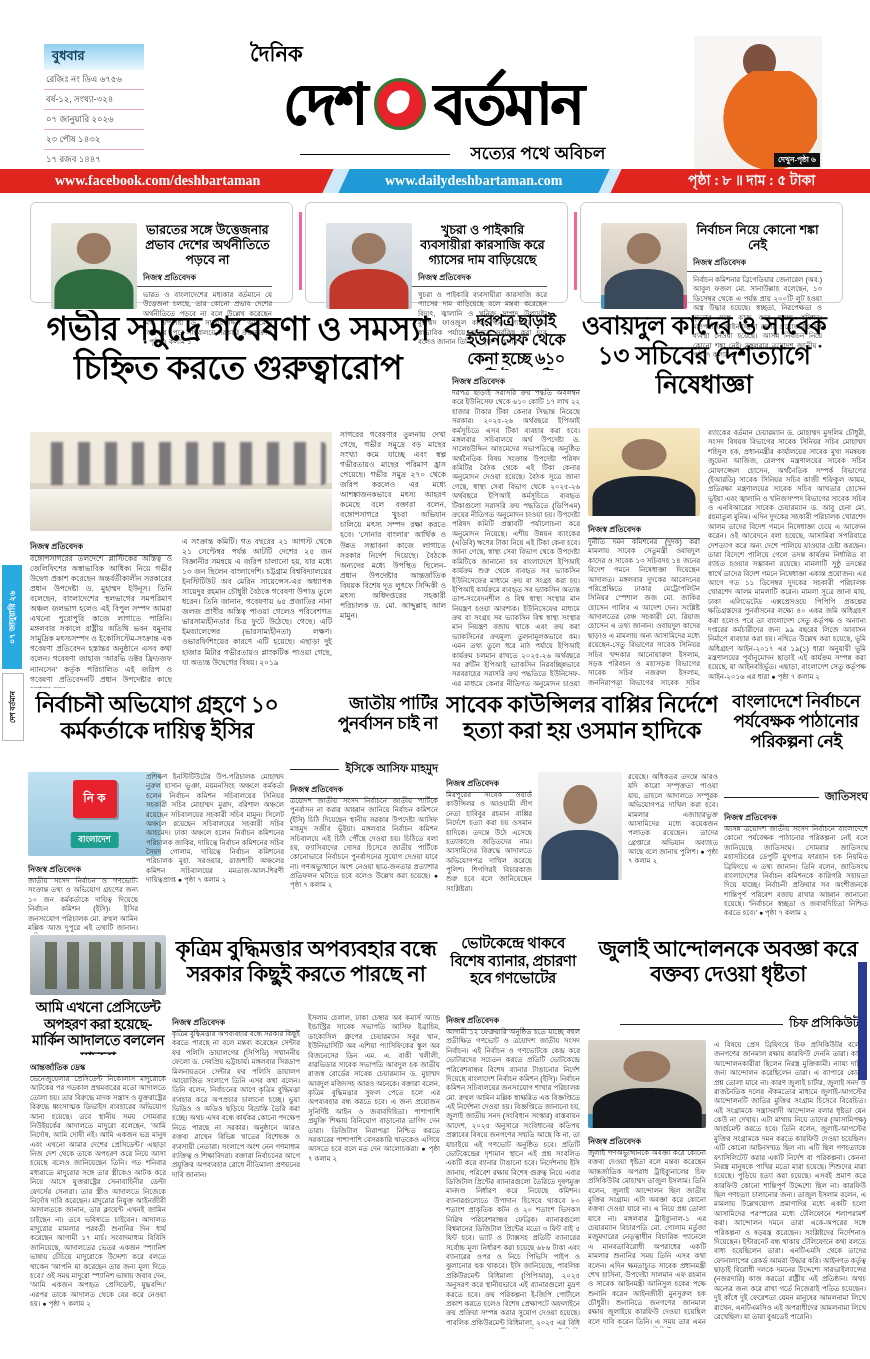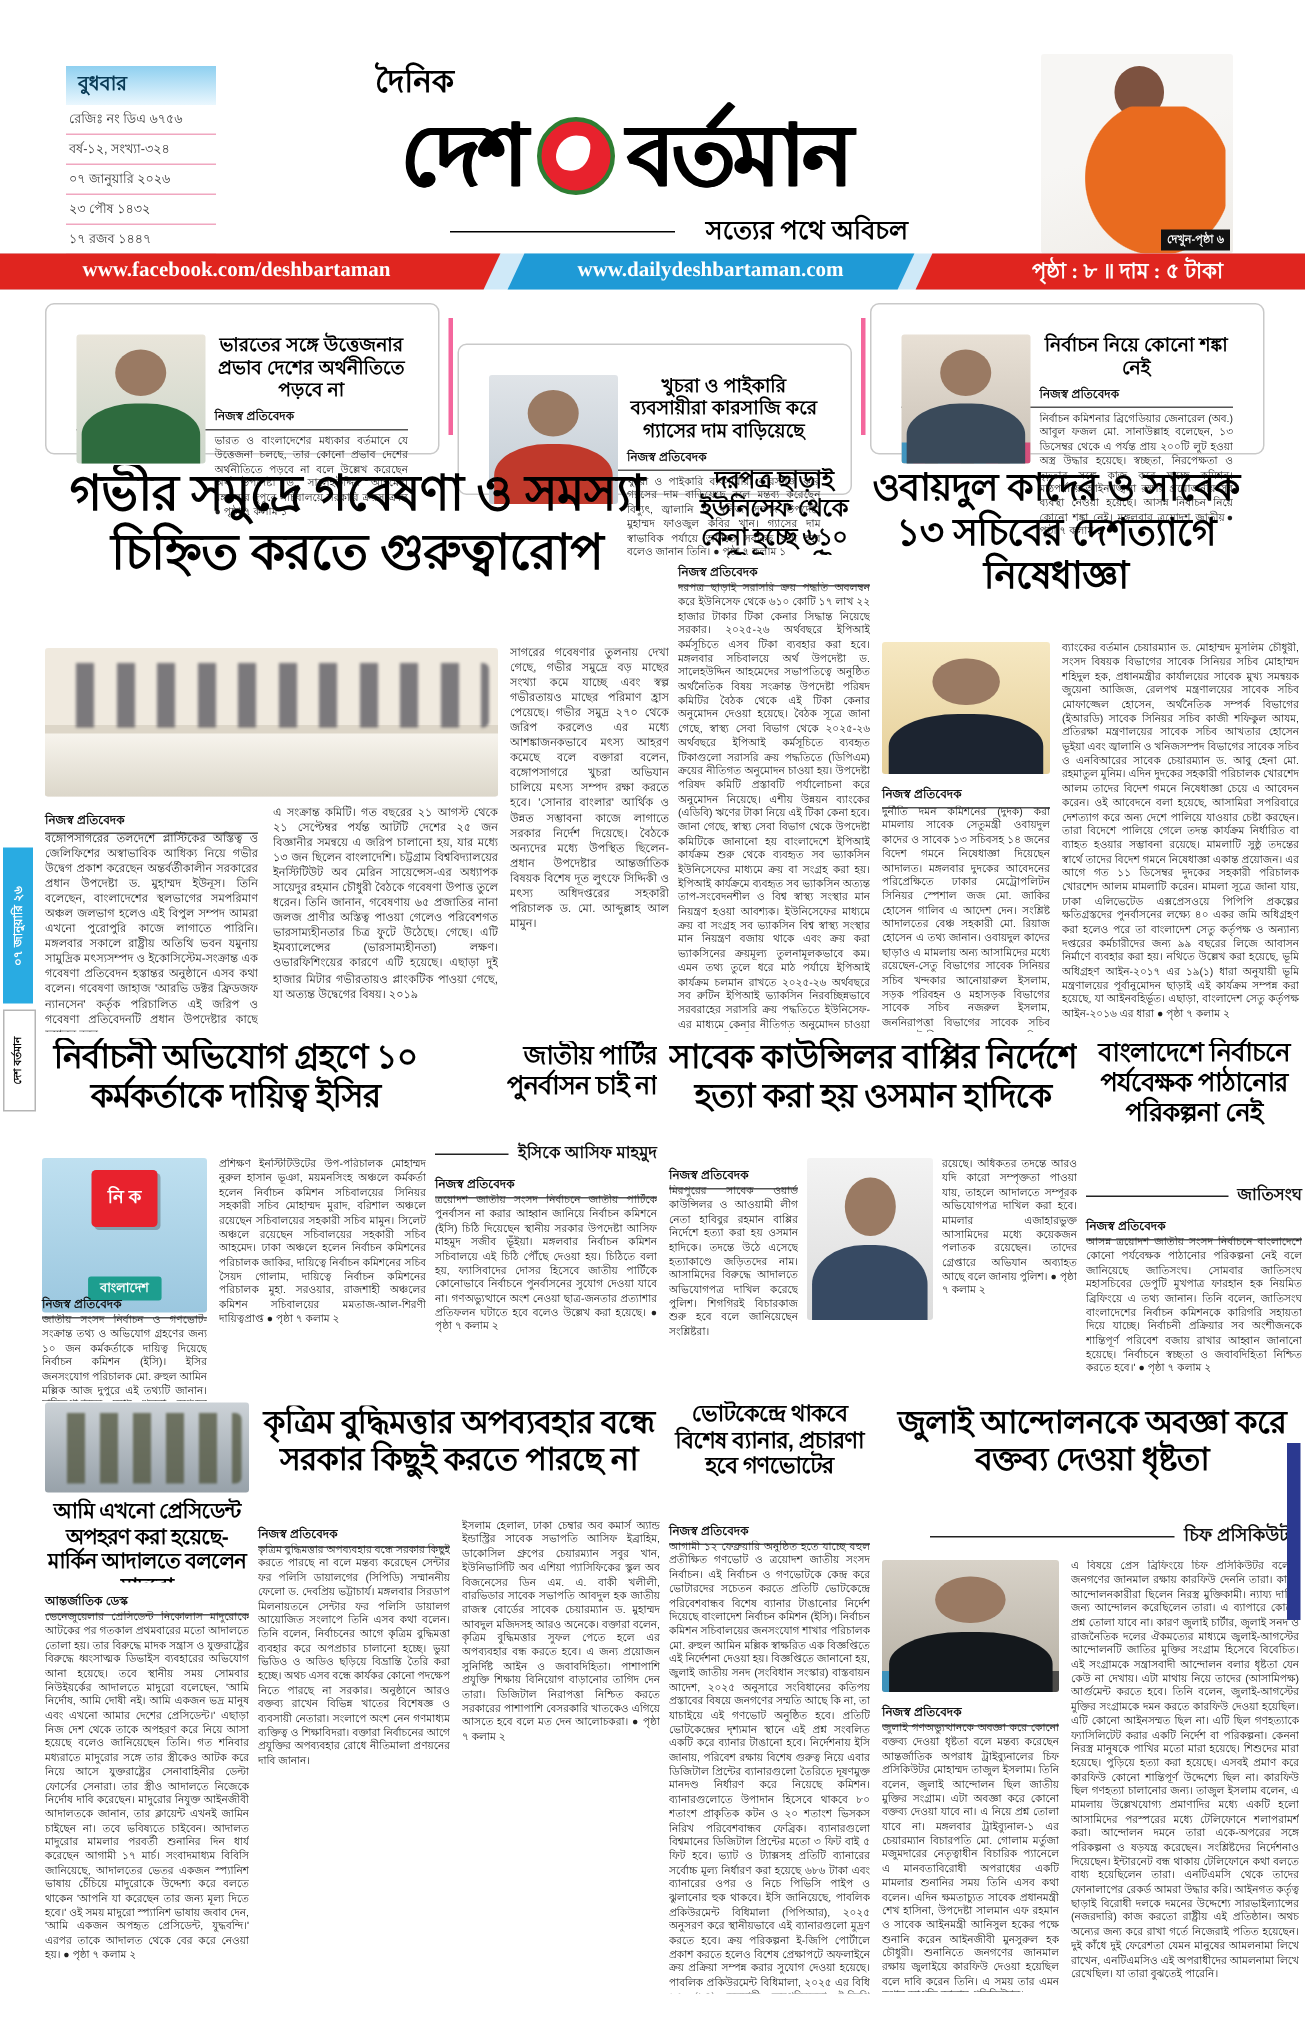--- a/index.html
+++ b/index.html
@@ -6,21 +6,21 @@
   html,body{margin:0;padding:0;background:#fff;}
   .page{position:relative;width:870px;height:1359px;background:#fff;overflow:hidden;
         font-family:"Liberation Sans",sans-serif;color:#1a1a1a;}
   .abs{position:absolute;}
   
   .date-box{left:44px;top:44px;width:100px;}
   .date-box .day{background:linear-gradient(180deg,#8fd0f0,#eaf7fe);font-weight:bold;font-size:13px;
         padding:2px 8px 3px;color:#093a55;}
   .date-box .row{font-size:8.5px;padding:3px 2px 2px;border-bottom:1px solid #f0a7c0;color:#333;}
   .daily{left:250px;top:38px;font-size:21px;font-weight:bold;color:#000;}
-  .title-row{left:222px;top:56px;width:390px;height:96px;display:flex;align-items:center;justify-content:center;gap:8px;text-align:center;}
+  .title-row{left:238px;top:56px;width:390px;height:96px;display:flex;align-items:center;justify-content:center;gap:8px;text-align:center;}
   .title-word{font-size:57px;font-weight:900;color:#000;letter-spacing:-2px;line-height:1;
         text-shadow:.6px 0 #000,-.6px 0 #000;}
   .logo-circle{width:46px;height:46px;border-radius:50%;background:#e8222d;border:3px solid #2e7d32;
         position:relative;flex:0 0 auto;}
   .logo-circle::after{content:"";position:absolute;left:10px;top:9px;width:22px;height:24px;background:#fff;
         border-radius:60% 30% 55% 40%;transform:rotate(8deg);}
   .tag-rule{left:300px;top:154px;width:150px;border-top:1.5px solid #000;height:0;}
   .tagline{left:452px;top:140px;width:172px;font-size:17px;font-weight:bold;text-align:center;color:#000;}
   
   .ph-model{left:694px;top:36px;width:128px;height:133px;background:linear-gradient(160deg,#f7f6f4 0 45%,#efece7);}
@@ -121,21 +121,21 @@
   <div class="abs ribbon rb-red rb-price">
     <span>পৃষ্ঠা : ৮ ॥ দাম : ৫ টাকা</span>
   </div>
 
   <div class="abs news-box" style="left:30px;">
     <div class="bx-photo photo portrait ph-advisor1"></div>
     <div class="bx-hl">ভারতের সঙ্গে উত্তেজনার প্রভাব দেশের অর্থনীতিতে পড়বে না</div>
     <div class="byline">নিজস্ব প্রতিবেদক</div>
     <div class="body-txt" style="font-size:7px;">ভারত ও বাংলাদেশের মধ্যকার বর্তমানে যে উত্তেজনা চলছে, তার কোনো প্রভাব দেশের অর্থনীতিতে পড়বে না বলে উল্লেখ করেছেন অর্থ উপদেষ্টা ড. সালেহউদ্দিন আহমেদ। মঙ্গলবার দুপুরে সচিবালয়ে সরকারি ক্রয়সংক্রান্ত ● পৃষ্ঠা ৭ কলাম ১</div>
   </div>
-  <div class="abs news-box" style="left:305px;margin-top:27px;">
+  <div class="abs news-box" style="left:305px;">
     <div class="bx-photo photo portrait ph-advisor2"></div>
     <div class="bx-hl">খুচরা ও পাইকারি ব্যবসায়ীরা কারসাজি করে গ্যাসের দাম বাড়িয়েছে</div>
     <div class="byline">নিজস্ব প্রতিবেদক</div>
     <div class="body-txt" style="font-size:7px;">খুচরা ও পাইকারি ব্যবসায়ীরা কারসাজি করে গ্যাসের দাম বাড়িয়েছে বলে মন্তব্য করেছেন বিদ্যুৎ, জ্বালানি ও খনিজ সম্পদ উপদেষ্টা মুহাম্মদ ফাওজুল কবির খান। গ্যাসের দাম স্বাভাবিক পর্যায়ে আনতে সর্বকিছু করা হবে বলেও জানান তিনি। ● পৃষ্ঠা ৭ কলাম ১</div>
   </div>
   <div class="abs news-box" style="left:580px;">
     <div class="bx-photo photo portrait ph-commissioner">
         <i class="mics"></i>
       </div>
     <div class="bx-hl">নির্বাচন নিয়ে কোনো শঙ্কা নেই</div>
@@ -156,21 +156,21 @@
   <div class="abs byline" style="left:452px;top:372px;width:128px;">নিজস্ব প্রতিবেদক</div>
   <div class="abs body-txt" style="left:452px;top:388px;width:128px;height:300px;font-size:7px;">দরপত্র ছাড়াই সরাসরি ক্রয় পদ্ধতি অবলম্বন করে ইউনিসেফ থেকে ৬১০ কোটি ১৭ লাখ ২২ হাজার টাকার টিকা কেনার সিদ্ধান্ত নিয়েছে সরকার। ২০২৫-২৬ অর্থবছরে ইপিআই কর্মসূচিতে এসব টিকা ব্যবহার করা হবে। মঙ্গলবার সচিবালয়ে অর্থ উপদেষ্টা ড. সালেহউদ্দিন আহমেদের সভাপতিত্বে অনুষ্ঠিত অর্থনৈতিক বিষয় সংক্রান্ত উপদেষ্টা পরিষদ কমিটির বৈঠক থেকে এই টিকা কেনার অনুমোদন দেওয়া হয়েছে। বৈঠক সূত্রে জানা গেছে, স্বাস্থ্য সেবা বিভাগ থেকে ২০২৫-২৬ অর্থবছরে ইপিআই কর্মসূচিতে ব্যবহৃত টিকাগুলো সরাসরি ক্রয় পদ্ধতিতে (ডিপিএম) ক্রয়ের নীতিগত অনুমোদন চাওয়া হয়। উপদেষ্টা পরিষদ কমিটি প্রস্তাবটি পর্যালোচনা করে অনুমোদন নিয়েছে। এশীয় উন্নয়ন ব্যাংকের (এডিবি) ঋণের টাকা নিয়ে এই টিকা কেনা হবে। জানা গেছে, স্বাস্থ্য সেবা বিভাগ থেকে উপদেষ্টা কমিটিকে জানানো হয় বাংলাদেশে ইপিআই কার্যক্রম শুরু থেকে ব্যবহৃত সব ভ্যাকসিন ইউনিসেফের মাধ্যমে ক্রয় বা সংগ্রহ করা হয়। ইপিআই কার্যক্রমে ব্যবহৃত সব ভ্যাকসিন অত্যন্ত তাপ-সংবেদনশীল ও বিশ্ব স্বাস্থ্য সংস্থার মান নিয়ন্ত্রণ হওয়া আবশ্যক। ইউনিসেফের মাধ্যমে ক্রয় বা সংগ্রহ সব ভ্যাকসিন বিশ্ব স্বাস্থ্য সংস্থার মান নিয়ন্ত্রণ বজায় থাকে এবং ক্রয় করা ভ্যাকসিনের ক্রয়মূল্য তুলনামূলকভাবে কম। এমন তথ্য তুলে ধরে মাঠ পর্যায়ে ইপিআই কার্যক্রম চলমান রাখতে ২০২৫-২৬ অর্থবছরে সব রুটিন ইপিআই ভ্যাকসিন নিরবচ্ছিন্নভাবে সরবরাহের সরাসরি ক্রয় পদ্ধতিতে ইউনিসেফ-এর মাধ্যমে কেনার নীতিগত অনুমোদন চাওয়া হয়। তার পরিপ্রেক্ষিতে ● পৃষ্ঠা ৭ কলাম ২</div>
 
   <div class="abs hl" style="left:564px;top:311px;width:280px;height:114px;font-size:25px;">ওবায়দুল কাদের ও সাবেক ১৩ সচিবের দেশত্যাগে নিষেধাজ্ঞা</div>
   <div class="abs photo portrait ph-quader" style="left:588px;top:428px;width:112px;height:88px;"></div>
   <div class="abs byline" style="left:588px;top:520px;width:112px;">নিজস্ব প্রতিবেদক</div>
   <div class="abs body-txt" style="left:588px;top:537px;width:112px;height:151px;font-size:7px;">দুর্নীতি দমন কমিশনের (দুদক) করা মামলায় সাবেক সেতুমন্ত্রী ওবায়দুল কাদের ও সাবেক ১৩ সচিবসহ ১৪ জনের বিদেশ গমনে নিষেধাজ্ঞা দিয়েছেন আদালত। মঙ্গলবার দুদকের আবেদনের পরিপ্রেক্ষিতে ঢাকার মেট্রোপলিটন সিনিয়র স্পেশাল জজ মো. জাকির হোসেন গালিব এ আদেশ দেন। সংশ্লিষ্ট আদালতের বেঞ্চ সহকারী মো. রিয়াজ হোসেন এ তথ্য জানান। ওবায়দুল কাদের ছাড়াও এ মামলায় অন্য আসামিদের মধ্যে রয়েছেন-সেতু বিভাগের সাবেক সিনিয়র সচিব খন্দকার আনোয়ারুল ইসলাম, সড়ক পরিবহন ও মহাসড়ক বিভাগের সাবেক সচিব নজরুল ইসলাম, জননিরাপত্তা বিভাগের সাবেক সচিব কামাল উদ্দীন আহমেদ, সাবেক বিদ্যুৎ সচিব ড. আহমদ কায়কাউস, ভূমি মন্ত্রণালয়ের সাবেক সচিব আবদুল জলিল, পানিসম্পদ মন্ত্রণালয়ের সাবেক সচিব ড. জাফর আহমেদ খান, সাবেক সিএজি ও সোনালী</div>
   <div class="abs body-txt" style="left:708px;top:428px;width:158px;height:260px;font-size:7px;">ব্যাংকের বর্তমান চেয়ারম্যান ড. মোহাম্মদ মুসলিম চৌধুরী, সংসদ বিষয়ক বিভাগের সাবেক সিনিয়র সচিব মোহাম্মদ শহিদুল হক, প্রধানমন্ত্রীর কার্যালয়ের সাবেক মুখ্য সমন্বয়ক জুয়েনা আজিজ, রেলপথ মন্ত্রণালয়ের সাবেক সচিব মোফাজ্জেল হোসেন, অর্থনৈতিক সম্পর্ক বিভাগের (ইআরডি) সাবেক সিনিয়র সচিব কাজী শফিকুল আযম, প্রতিরক্ষা মন্ত্রণালয়ের সাবেক সচিব আখতার হোসেন ভূইয়া এবং জ্বালানি ও খনিজসম্পদ বিভাগের সাবেক সচিব ও এনবিআরের সাবেক চেয়ারম্যান ড. আবু হেনা মো. রহমাতুল মুনিম। এদিন দুদকের সহকারী পরিচালক খোরশেদ আলম তাদের বিদেশ গমনে নিষেধাজ্ঞা চেয়ে এ আবেদন করেন। ওই আবেদনে বলা হয়েছে, আসামিরা সপরিবারে দেশত্যাগ করে অন্য দেশে পালিয়ে যাওয়ার চেষ্টা করছেন। তারা বিদেশে পালিয়ে গেলে তদন্ত কার্যক্রম নির্ধারিত বা ব্যাহত হওয়ার সম্ভাবনা রয়েছে। মামলাটি সুষ্ঠু তদন্তের স্বার্থে তাদের বিদেশ গমনে নিষেধাজ্ঞা একান্ত প্রয়োজন। এর আগে গত ১১ ডিসেম্বর দুদকের সহকারী পরিচালক খোরশেদ আলম মামলাটি করেন। মামলা সূত্রে জানা যায়, ঢাকা এলিভেটেড এক্সপ্রেসওয়ে পিপিপি প্রকল্পের ক্ষতিগ্রস্তদের পুনর্বাসনের লক্ষ্যে ৪০ একর জমি অধিগ্রহণ করা হলেও পরে তা বাংলাদেশ সেতু কর্তৃপক্ষ ও অন্যান্য দপ্তরের কর্মচারীদের জন্য ৯৯ বছরের লিজে আবাসন নির্মাণে ব্যবহার করা হয়। নথিতে উল্লেখ করা হয়েছে, ভূমি অধিগ্রহণ আইন-২০১৭ এর ১৯(১) ধারা অনুযায়ী ভূমি মন্ত্রণালয়ের পূর্বানুমোদন ছাড়াই এই কার্যক্রম সম্পন্ন করা হয়েছে, যা আইনবহির্ভূত। এছাড়া, বাংলাদেশ সেতু কর্তৃপক্ষ আইন-২০১৬ এর ধারা ● পৃষ্ঠা ৭ কলাম ২</div>
 
   <div class="abs hl" style="left:28px;top:692px;width:258px;height:76px;font-size:22px;">নির্বাচনী অভিযোগ গ্রহণে ১০ কর্মকর্তাকে দায়িত্ব ইসির</div>
-  <div class="abs photo ph-ec-logo" style="left:28px;top:772px;width:110px;height:103px;">
+  <div class="abs photo ph-ec-logo" style="left:28px;top:772px;width:110px;height:84px;padding-left:23px;">
     <span class="ec-box">নি ক</span>
     <span class="ec-banner">বাংলাদেশ</span>
   </div>
   <div class="abs byline" style="left:28px;top:860px;width:110px;">নিজস্ব প্রতিবেদক</div>
   <div class="abs body-txt" style="left:28px;top:876px;width:110px;height:58px;font-size:7px;">জাতীয় সংসদ নির্বাচন ও গণভোট-সংক্রান্ত তথ্য ও অভিযোগ গ্রহণের জন্য ১০ জন কর্মকর্তাকে দায়িত্ব দিয়েছে নির্বাচন কমিশন (ইসি)। ইসির জনসংযোগ পরিচালক মো. রুহুল আমিন মল্লিক আজ দুপুরে এই তথ্যটি জানান। দায়িত্বপ্রাপ্তদের মধ্যে খুলনা অঞ্চলে রয়েছেন নির্বাচন কমিশন সচিবালয়ের উপ-পরিচালক সালাহউদ্দীন আহমদ, ফরিদপুর অঞ্চলের নির্বাচনী</div>
   <div class="abs body-txt" style="left:146px;top:772px;width:138px;height:162px;font-size:7px;">প্রশিক্ষণ ইনস্টিটিউটের উপ-পরিচালক মোহাম্মদ নুরুল হাসান ভূঞা, ময়মনসিংহ অঞ্চলে কর্মকর্তা হলেন নির্বাচন কমিশন সচিবালয়ের সিনিয়র সহকারী সচিব মোহাম্মদ মুরাদ, বরিশাল অঞ্চলে রয়েছেন সচিবালয়ের সহকারী সচিব মামুন। সিলেট অঞ্চলে রয়েছেন সচিবালয়ের সহকারী সচিব আহমেদ। ঢাকা অঞ্চলে হলেন নির্বাচন কমিশনের পরিচালক জাকির, দায়িত্বে নির্বাচন কমিশনের সচিব সৈয়দ গোলাম, দায়িত্বে নির্বাচন কমিশনের পরিচালক মুহা. সরওয়ার, রাজশাহী অঞ্চলের কমিশন সচিবালয়ের মমতাজ-আল-শিরণী দায়িত্বপ্রাপ্ত ● পৃষ্ঠা ৭ কলাম ২</div>
 
   <div class="abs hl" style="left:290px;top:694px;width:148px;height:62px;font-size:17px;text-align:right;">জাতীয় পার্টির পুনর্বাসন চাই না</div>
   <div class="abs attr" style="left:290px;top:760px;width:148px;">
       <span>ইসিকে আসিফ মাহমুদ</span>

